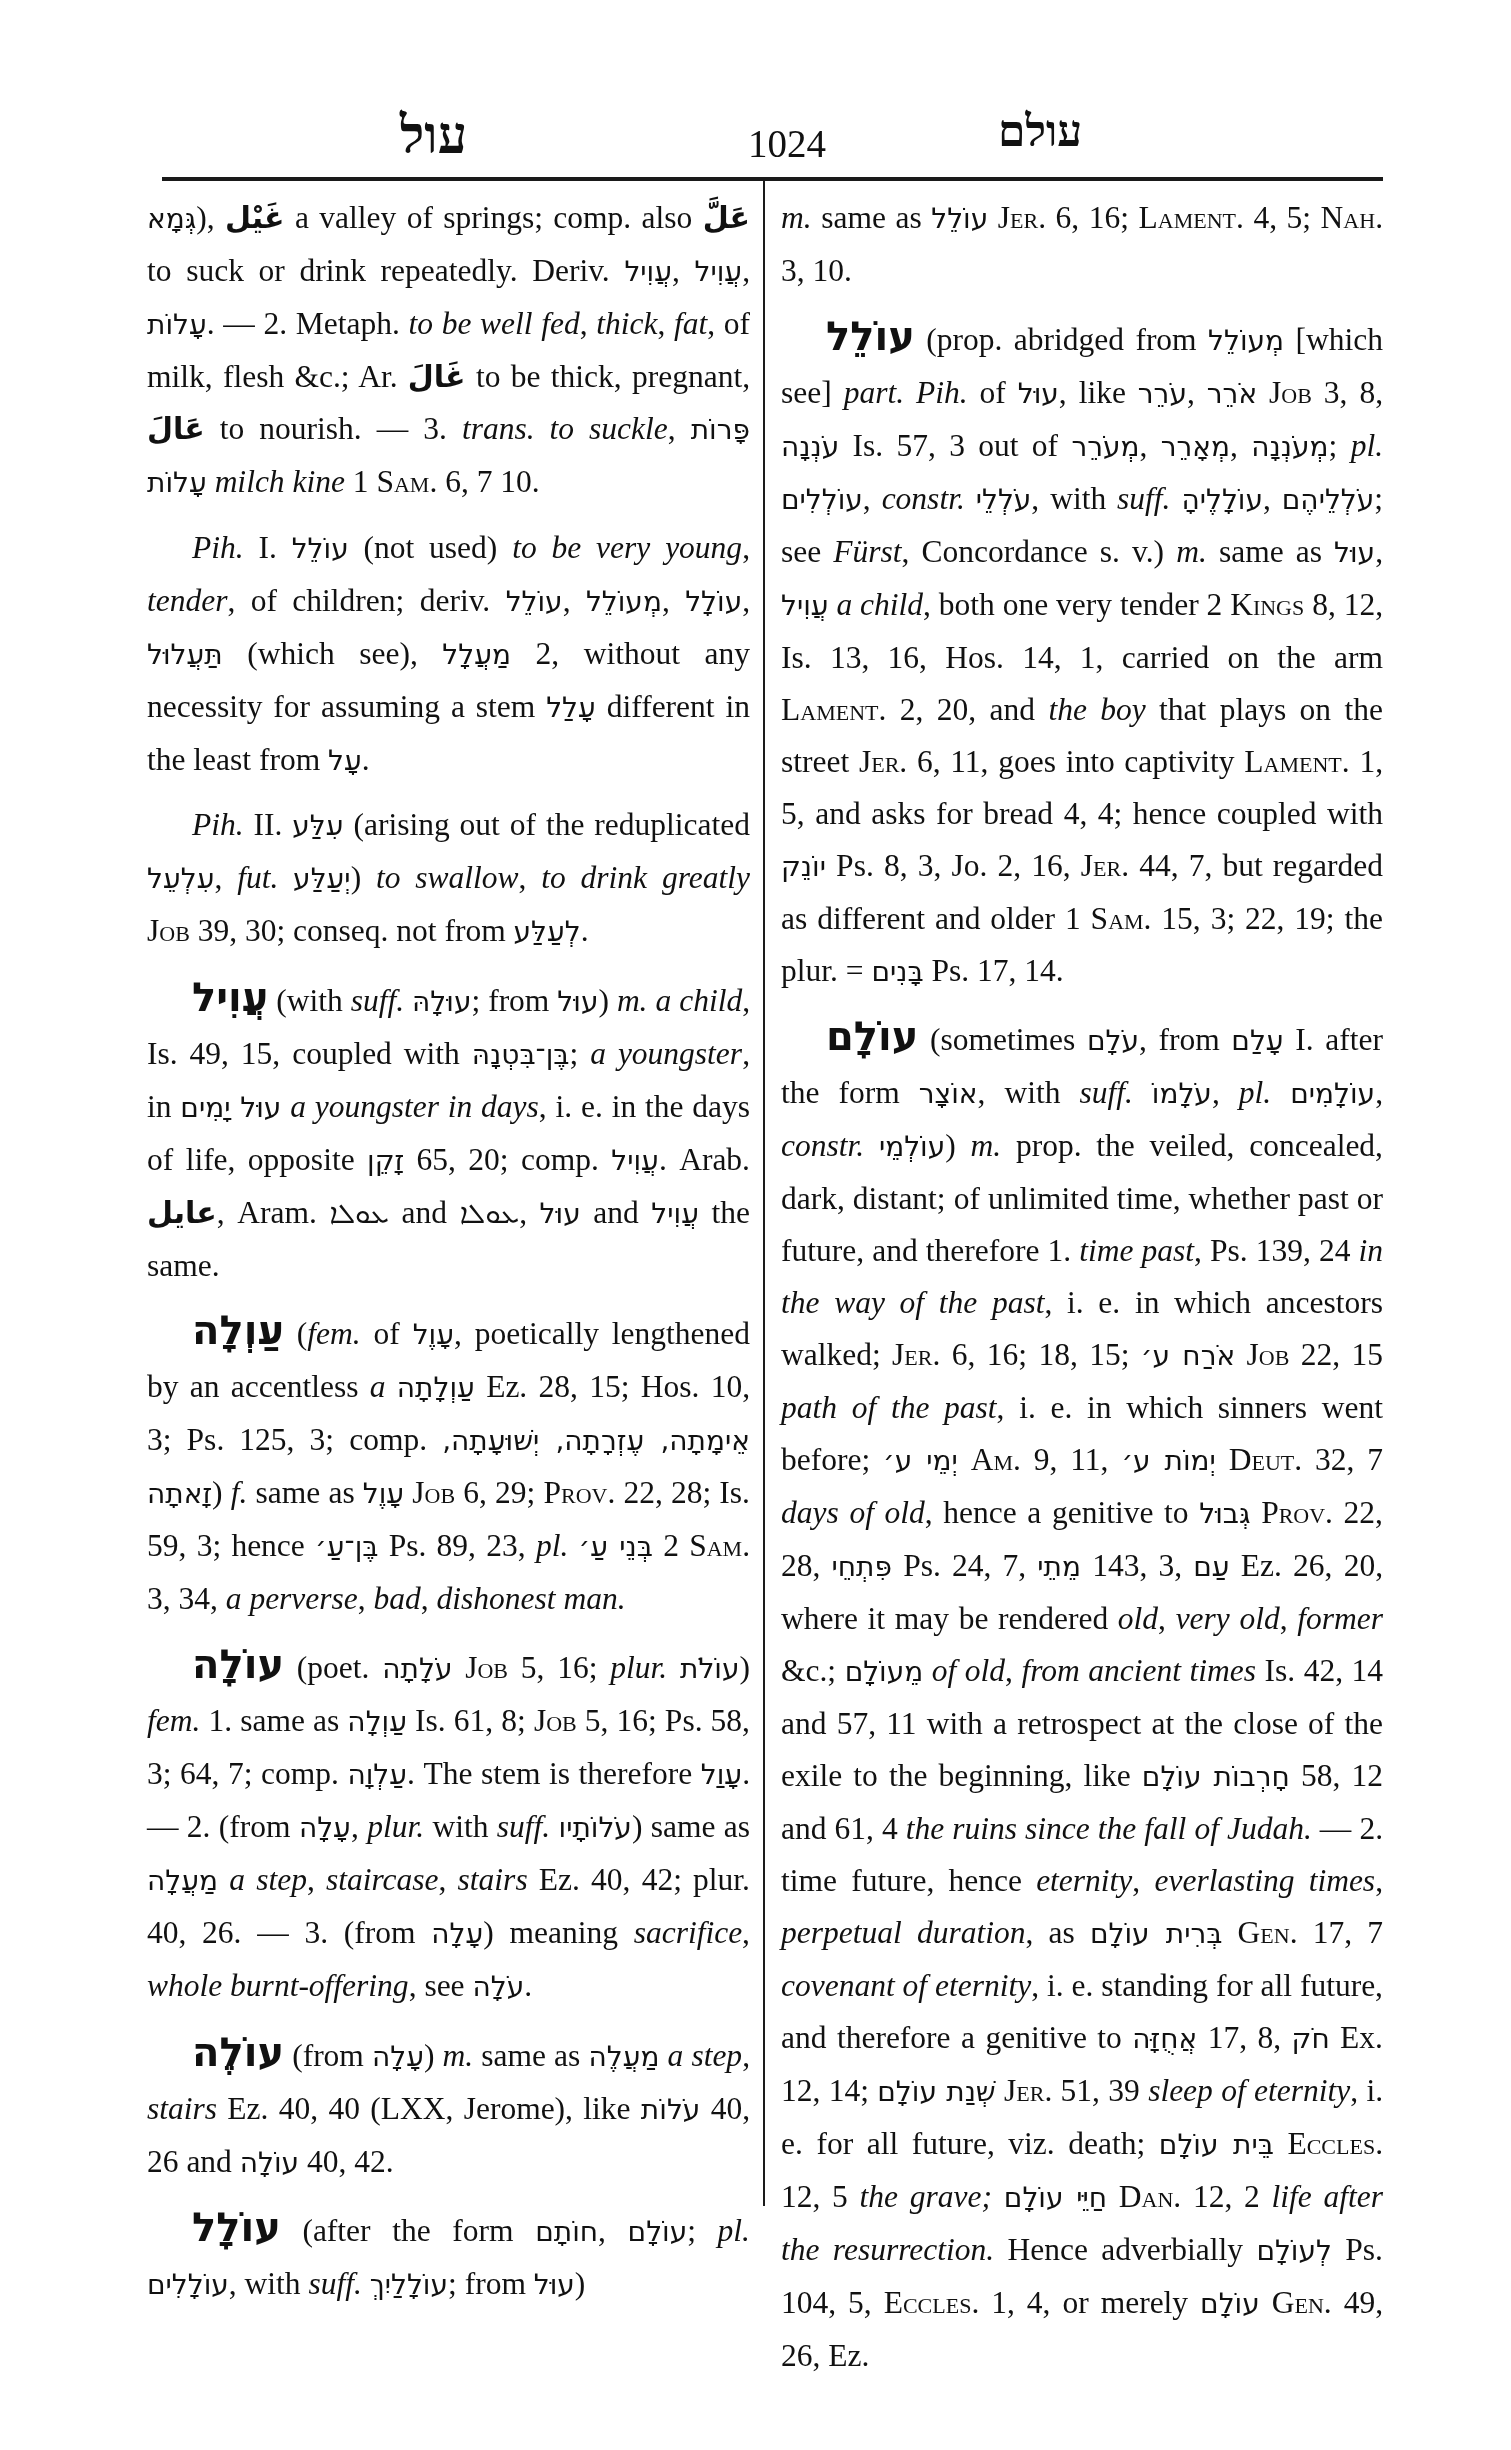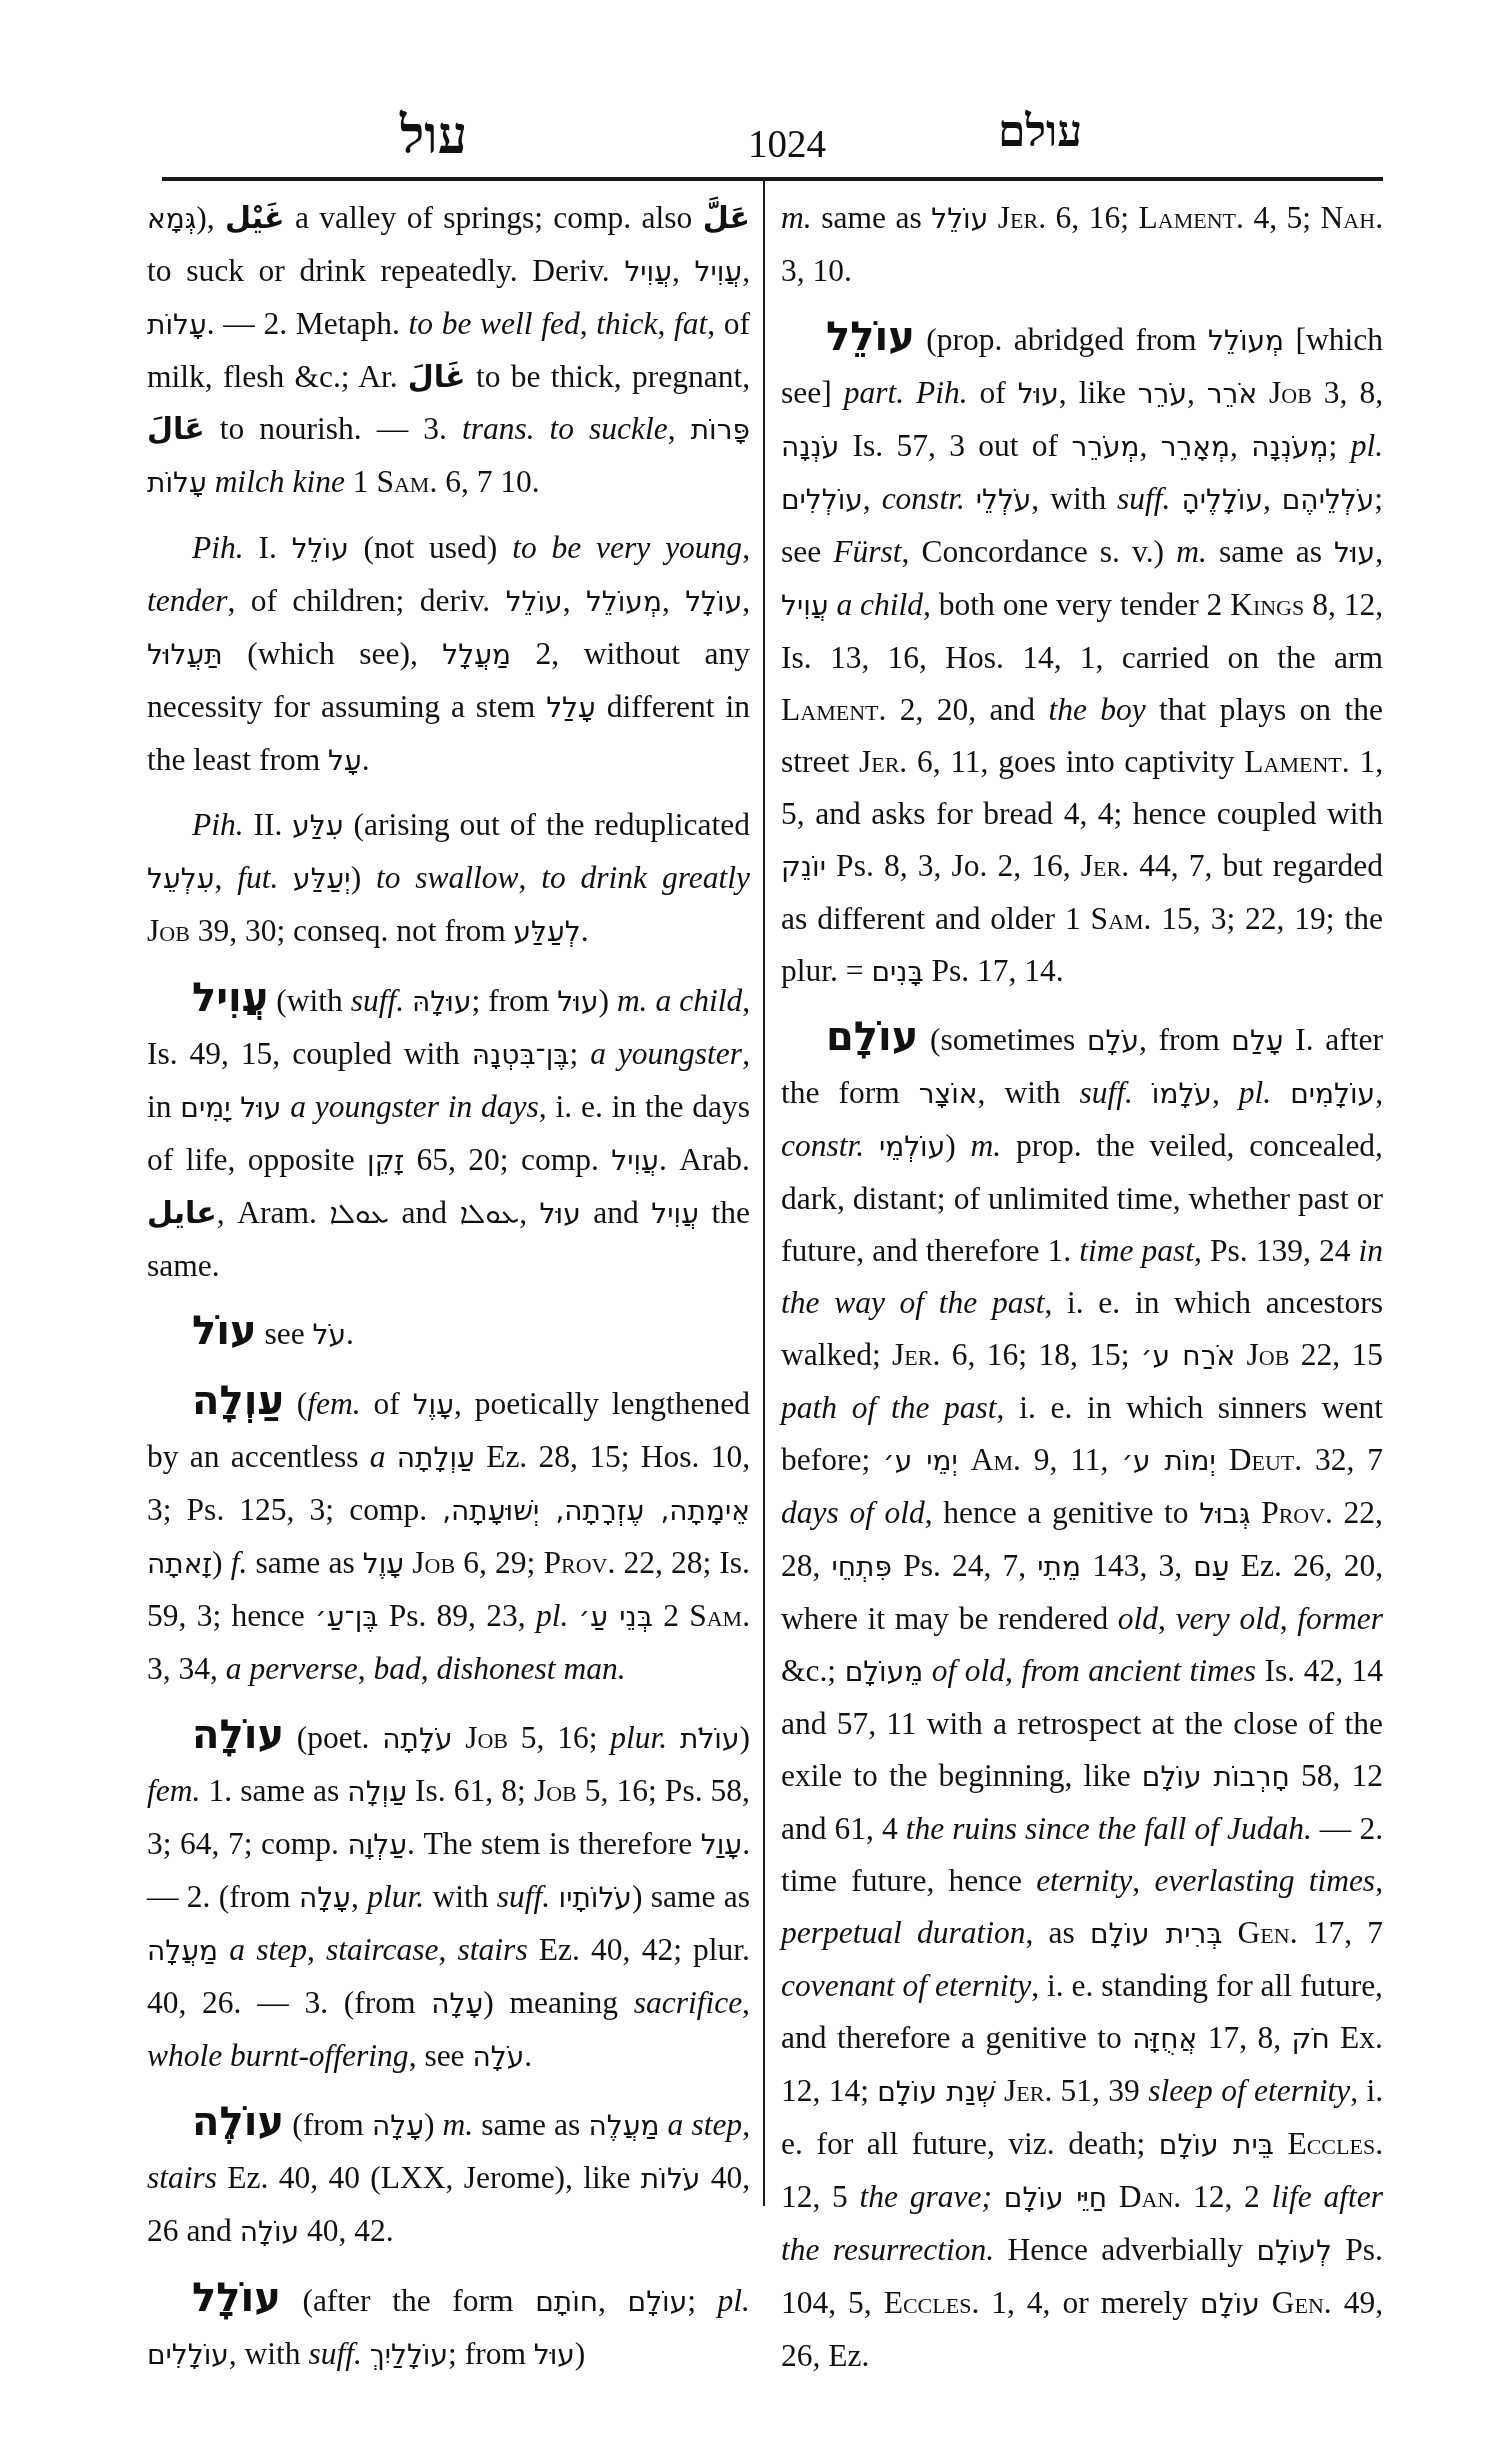--- a/index.html
+++ b/index.html
@@ -39,21 +39,20 @@
   <span class="guide-right">עולם</span>
 </div>
 <div class="head-rule"></div>
 <div class="col-divider"></div>
 
 <div class="column col-left">
     <p class="para"><span class="r-he">גְּמָא</span><span class="r-n">), </span><span class="r-ar">غَيْل</span><span class="r-n"> a valley of springs; comp. also </span><span class="r-ar">عَلَّ</span><span class="r-n"> to suck or drink repeatedly. Deriv. </span><span class="r-he">עֲוִיל</span><span class="r-n">, </span><span class="r-he">עֲוִיל</span><span class="r-n">, </span><span class="r-he">עָלוֹת</span><span class="r-n">. — 2. Metaph. </span><span class="r-i">to be well fed</span><span class="r-n">, </span><span class="r-i">thick</span><span class="r-n">, </span><span class="r-i">fat</span><span class="r-n">, of milk, flesh &amp;c.; Ar. </span><span class="r-ar">غَالَ</span><span class="r-n"> to be thick, pregnant, </span><span class="r-ar">عَالَ</span><span class="r-n"> to nourish. — 3. </span><span class="r-i">trans. to suckle</span><span class="r-n">, </span><span class="r-he">פָּרוֹת עָלוֹת</span><span class="r-n"> </span><span class="r-i">milch kine</span><span class="r-n"> 1 </span><span class="r-sc">Sam</span><span class="r-n">. 6, 7 10.</span></p>
     <p class="para indent"><span class="r-i">Pih.</span><span class="r-n"> I. </span><span class="r-he">עוֹלֵל</span><span class="r-n"> (not used) </span><span class="r-i">to be very young</span><span class="r-n">, </span><span class="r-i">tender</span><span class="r-n">, of children; deriv. </span><span class="r-he">עוֹלֵל</span><span class="r-n">, </span><span class="r-he">מְעוֹלֵל</span><span class="r-n">, </span><span class="r-he">עוֹלָל</span><span class="r-n">, </span><span class="r-he">תַּעֲלוּל</span><span class="r-n"> (which see), </span><span class="r-he">מַעֲלָל</span><span class="r-n"> 2, without any necessity for assuming a stem </span><span class="r-he">עָלַל</span><span class="r-n"> different in the least from </span><span class="r-he">עָל</span><span class="r-n">.</span></p>
     <p class="para indent"><span class="r-i">Pih.</span><span class="r-n"> II. </span><span class="r-he">עִלַּע</span><span class="r-n"> (arising out of the reduplicated </span><span class="r-he">עִלְעֵל</span><span class="r-n">, </span><span class="r-i">fut.</span><span class="r-n"> </span><span class="r-he">יְעַלַּע</span><span class="r-n">) </span><span class="r-i">to swallow</span><span class="r-n">, </span><span class="r-i">to drink greatly</span><span class="r-n"> </span><span class="r-sc">Job</span><span class="r-n"> 39, 30; conseq. not from </span><span class="r-he">לְעַלַּע</span><span class="r-n">.</span></p>
     <p class="para indent"><span class="r-hw">עֲוִיל</span><span class="r-n"> (with </span><span class="r-i">suff.</span><span class="r-n"> </span><span class="r-he">עוּלָהּ</span><span class="r-n">; from </span><span class="r-he">עוּל</span><span class="r-n">) </span><span class="r-i">m. a child</span><span class="r-n">, Is. 49, 15, coupled with </span><span class="r-he">בֶּן־בִּטְנָהּ</span><span class="r-n">; </span><span class="r-i">a youngster</span><span class="r-n">, in </span><span class="r-he">עוּל יָמִים</span><span class="r-n"> </span><span class="r-i">a youngster in days</span><span class="r-n">, i. e. in the days of life, opposite </span><span class="r-he">זָקֵן</span><span class="r-n"> 65, 20; comp. </span><span class="r-he">עֲוִיל</span><span class="r-n">. Arab. </span><span class="r-ar">عايل</span><span class="r-n">, Aram. </span><span class="r-sy">ܥܘܠܐ</span><span class="r-n"> and </span><span class="r-sy">ܥܘܠܐ</span><span class="r-n">, </span><span class="r-he">עוּל</span><span class="r-n"> and </span><span class="r-he">עֲוִיל</span><span class="r-n"> the same.</span></p>
-    <p class="para indent"><span class="r-hw">עוֹל</span><span class="r-n"> see </span><span class="r-he">עֹל</span><span class="r-n">.</span></p>
     <p class="para indent"><span class="r-hw">עַוְלָה</span><span class="r-n"> (</span><span class="r-i">fem.</span><span class="r-n"> of </span><span class="r-he">עָוֶל</span><span class="r-n">, poetically lengthened by an accentless </span><span class="r-i">a</span><span class="r-n"> </span><span class="r-he">עַוְלָתָה</span><span class="r-n"> Ez. 28, 15; Hos. 10, 3; Ps. 125, 3; comp. </span><span class="r-he">אֵימָתָה, עֶזְרָתָה, יְשׁוּעָתָה, זָאתָה</span><span class="r-n">) </span><span class="r-i">f.</span><span class="r-n"> same as </span><span class="r-he">עָוֶל</span><span class="r-n"> </span><span class="r-sc">Job</span><span class="r-n"> 6, 29; </span><span class="r-sc">Prov</span><span class="r-n">. 22, 28; Is. 59, 3; hence </span><span class="r-he">בֶּן־עַ׳</span><span class="r-n"> Ps. 89, 23, </span><span class="r-i">pl.</span><span class="r-n"> </span><span class="r-he">בְּנֵי עַ׳</span><span class="r-n"> 2 </span><span class="r-sc">Sam</span><span class="r-n">. 3, 34, </span><span class="r-i">a perverse</span><span class="r-n">, </span><span class="r-i">bad</span><span class="r-n">, </span><span class="r-i">dishonest man.</span></p>
     <p class="para indent"><span class="r-hw">עוֹלָה</span><span class="r-n"> (poet. </span><span class="r-he">עֹלָתָה</span><span class="r-n"> </span><span class="r-sc">Job</span><span class="r-n"> 5, 16; </span><span class="r-i">plur.</span><span class="r-n"> </span><span class="r-he">עוֹלֹת</span><span class="r-n">) </span><span class="r-i">fem.</span><span class="r-n"> 1. same as </span><span class="r-he">עַוְלָה</span><span class="r-n"> Is. 61, 8; </span><span class="r-sc">Job</span><span class="r-n"> 5, 16; Ps. 58, 3; 64, 7; comp. </span><span class="r-he">עַלְוָה</span><span class="r-n">. The stem is therefore </span><span class="r-he">עָוַל</span><span class="r-n">. — 2. (from </span><span class="r-he">עָלָה</span><span class="r-n">, </span><span class="r-i">plur.</span><span class="r-n"> with </span><span class="r-i">suff.</span><span class="r-n"> </span><span class="r-he">עֹלוֹתָיו</span><span class="r-n">) same as </span><span class="r-he">מַעֲלָה</span><span class="r-n"> </span><span class="r-i">a step</span><span class="r-n">, </span><span class="r-i">staircase</span><span class="r-n">, </span><span class="r-i">stairs</span><span class="r-n"> Ez. 40, 42; plur. 40, 26. — 3. (from </span><span class="r-he">עָלָה</span><span class="r-n">) meaning </span><span class="r-i">sacrifice</span><span class="r-n">, </span><span class="r-i">whole burnt-offering</span><span class="r-n">, see </span><span class="r-he">עֹלָה</span><span class="r-n">.</span></p>
     <p class="para indent"><span class="r-hw">עוֹלֶה</span><span class="r-n"> (from </span><span class="r-he">עָלָה</span><span class="r-n">) </span><span class="r-i">m.</span><span class="r-n"> same as </span><span class="r-he">מַעֲלֶה</span><span class="r-n"> </span><span class="r-i">a step</span><span class="r-n">, </span><span class="r-i">stairs</span><span class="r-n"> Ez. 40, 40 (LXX, Jerome), like </span><span class="r-he">עֹלוֹת</span><span class="r-n"> 40, 26 and </span><span class="r-he">עוֹלָה</span><span class="r-n"> 40, 42.</span></p>
     <p class="para indent"><span class="r-hw">עוֹלָל</span><span class="r-n"> (after the form </span><span class="r-he">חוֹתָם</span><span class="r-n">, </span><span class="r-he">עוֹלָם</span><span class="r-n">; </span><span class="r-i">pl.</span><span class="r-n"> </span><span class="r-he">עוֹלָלִים</span><span class="r-n">, with </span><span class="r-i">suff.</span><span class="r-n"> </span><span class="r-he">עוֹלָלַיִךְ</span><span class="r-n">; from </span><span class="r-he">עוּל</span><span class="r-n">)</span></p>
   </div>
 <div class="column col-right">
     <p class="para"><span class="r-i">m.</span><span class="r-n"> same as </span><span class="r-he">עוֹלֵל</span><span class="r-n"> </span><span class="r-sc">Jer</span><span class="r-n">. 6, 16; </span><span class="r-sc">Lament</span><span class="r-n">. 4, 5; </span><span class="r-sc">Nah</span><span class="r-n">. 3, 10.</span></p>
     <p class="para indent"><span class="r-hw">עוֹלֵל</span><span class="r-n"> (prop. abridged from </span><span class="r-he">מְעוֹלֵל</span><span class="r-n"> [which see] </span><span class="r-i">part. Pih.</span><span class="r-n"> of </span><span class="r-he">עוּל</span><span class="r-n">, like </span><span class="r-he">עֹרֵר</span><span class="r-n">, </span><span class="r-he">אֹרֵר</span><span class="r-n"> </span><span class="r-sc">Job</span><span class="r-n"> 3, 8, </span><span class="r-he">עֹנְנָה</span><span class="r-n"> Is. 57, 3 out of </span><span class="r-he">מְעֹרֵר</span><span class="r-n">, </span><span class="r-he">מְאָרֵר</span><span class="r-n">, </span><span class="r-he">מְעֹנְנָה</span><span class="r-n">; </span><span class="r-i">pl.</span><span class="r-n"> </span><span class="r-he">עוֹלְלִים</span><span class="r-n">, </span><span class="r-i">constr.</span><span class="r-n"> </span><span class="r-he">עֹלְלֵי</span><span class="r-n">, with </span><span class="r-i">suff.</span><span class="r-n"> </span><span class="r-he">עוֹלָלֶיהָ</span><span class="r-n">, </span><span class="r-he">עֹלְלֵיהֶם</span><span class="r-n">; see </span><span class="r-i">Fürst</span><span class="r-n">, Concordance s. v.) </span><span class="r-i">m.</span><span class="r-n"> same as </span><span class="r-he">עוּל</span><span class="r-n">, </span><span class="r-he">עֲוִיל</span><span class="r-n"> </span><span class="r-i">a child</span><span class="r-n">, both one very tender 2 </span><span class="r-sc">Kings</span><span class="r-n"> 8, 12, Is. 13, 16, Hos. 14, 1, carried on the arm </span><span class="r-sc">Lament</span><span class="r-n">. 2, 20, and </span><span class="r-i">the boy</span><span class="r-n"> that plays on the street </span><span class="r-sc">Jer</span><span class="r-n">. 6, 11, goes into captivity </span><span class="r-sc">Lament</span><span class="r-n">. 1, 5, and asks for bread 4, 4; hence coupled with </span><span class="r-he">יוֹנֵק</span><span class="r-n"> Ps. 8, 3, Jo. 2, 16, </span><span class="r-sc">Jer</span><span class="r-n">. 44, 7, but regarded as different and older 1 </span><span class="r-sc">Sam</span><span class="r-n">. 15, 3; 22, 19; the plur. = </span><span class="r-he">בָּנִים</span><span class="r-n"> Ps. 17, 14.</span></p>
     <p class="para indent"><span class="r-hw">עוֹלָם</span><span class="r-n"> (sometimes </span><span class="r-he">עֹלָם</span><span class="r-n">, from </span><span class="r-he">עָלַם</span><span class="r-n"> I. after the form </span><span class="r-he">אוֹצָר</span><span class="r-n">, with </span><span class="r-i">suff.</span><span class="r-n"> </span><span class="r-he">עֹלָמוֹ</span><span class="r-n">, </span><span class="r-i">pl.</span><span class="r-n"> </span><span class="r-he">עוֹלָמִים</span><span class="r-n">, </span><span class="r-i">constr.</span><span class="r-n"> </span><span class="r-he">עוֹלְמֵי</span><span class="r-n">) </span><span class="r-i">m.</span><span class="r-n"> prop. the veiled, concealed, dark, distant; of unlimited time, whether past or future, and therefore 1. </span><span class="r-i">time past</span><span class="r-n">, Ps. 139, 24 </span><span class="r-i">in the way of the past</span><span class="r-n">, i. e. in which ancestors walked; </span><span class="r-sc">Jer</span><span class="r-n">. 6, 16; 18, 15; </span><span class="r-he">אֹרַח ע׳</span><span class="r-n"> </span><span class="r-sc">Job</span><span class="r-n"> 22, 15 </span><span class="r-i">path of the past</span><span class="r-n">, i. e. in which sinners went before; </span><span class="r-he">יְמֵי ע׳</span><span class="r-n"> </span><span class="r-sc">Am</span><span class="r-n">. 9, 11, </span><span class="r-he">יְמוֹת ע׳</span><span class="r-n"> </span><span class="r-sc">Deut</span><span class="r-n">. 32, 7 </span><span class="r-i">days of old</span><span class="r-n">, hence a genitive to </span><span class="r-he">גְּבוּל</span><span class="r-n"> </span><span class="r-sc">Prov</span><span class="r-n">. 22, 28, </span><span class="r-he">פִּתְחֵי</span><span class="r-n"> Ps. 24, 7, </span><span class="r-he">מֵתֵי</span><span class="r-n"> 143, 3, </span><span class="r-he">עַם</span><span class="r-n"> Ez. 26, 20, where it may be rendered </span><span class="r-i">old</span><span class="r-n">, </span><span class="r-i">very old</span><span class="r-n">, </span><span class="r-i">former</span><span class="r-n"> &amp;c.; </span><span class="r-he">מֵעוֹלָם</span><span class="r-n"> </span><span class="r-i">of old</span><span class="r-n">, </span><span class="r-i">from ancient times</span><span class="r-n"> Is. 42, 14 and 57, 11 with a retrospect at the close of the exile to the beginning, like </span><span class="r-he">חָרְבוֹת עוֹלָם</span><span class="r-n"> 58, 12 and 61, 4 </span><span class="r-i">the ruins since the fall of Judah.</span><span class="r-n"> — 2. time future, hence </span><span class="r-i">eternity</span><span class="r-n">, </span><span class="r-i">everlasting times</span><span class="r-n">, </span><span class="r-i">perpetual duration</span><span class="r-n">, as </span><span class="r-he">בְּרִית עוֹלָם</span><span class="r-n"> </span><span class="r-sc">Gen</span><span class="r-n">. 17, 7 </span><span class="r-i">covenant of eternity</span><span class="r-n">, i. e. standing for all future, and therefore a genitive to </span><span class="r-he">אֲחֻזָּה</span><span class="r-n"> 17, 8, </span><span class="r-he">חֹק</span><span class="r-n"> Ex. 12, 14; </span><span class="r-he">שְׁנַת עוֹלָם</span><span class="r-n"> </span><span class="r-sc">Jer</span><span class="r-n">. 51, 39 </span><span class="r-i">sleep of eternity</span><span class="r-n">, i. e. for all future, viz. death; </span><span class="r-he">בֵּית עוֹלָם</span><span class="r-n"> </span><span class="r-sc">Eccles</span><span class="r-n">. 12, 5 </span><span class="r-i">the grave;</span><span class="r-n"> </span><span class="r-he">חַיֵּי עוֹלָם</span><span class="r-n"> </span><span class="r-sc">Dan</span><span class="r-n">. 12, 2 </span><span class="r-i">life after the resurrection.</span><span class="r-n"> Hence adverbially </span><span class="r-he">לְעוֹלָם</span><span class="r-n"> Ps. 104, 5, </span><span class="r-sc">Eccles</span><span class="r-n">. 1, 4, or merely </span><span class="r-he">עוֹלָם</span><span class="r-n"> </span><span class="r-sc">Gen</span><span class="r-n">. 49, 26, Ez.</span></p>
   </div>

